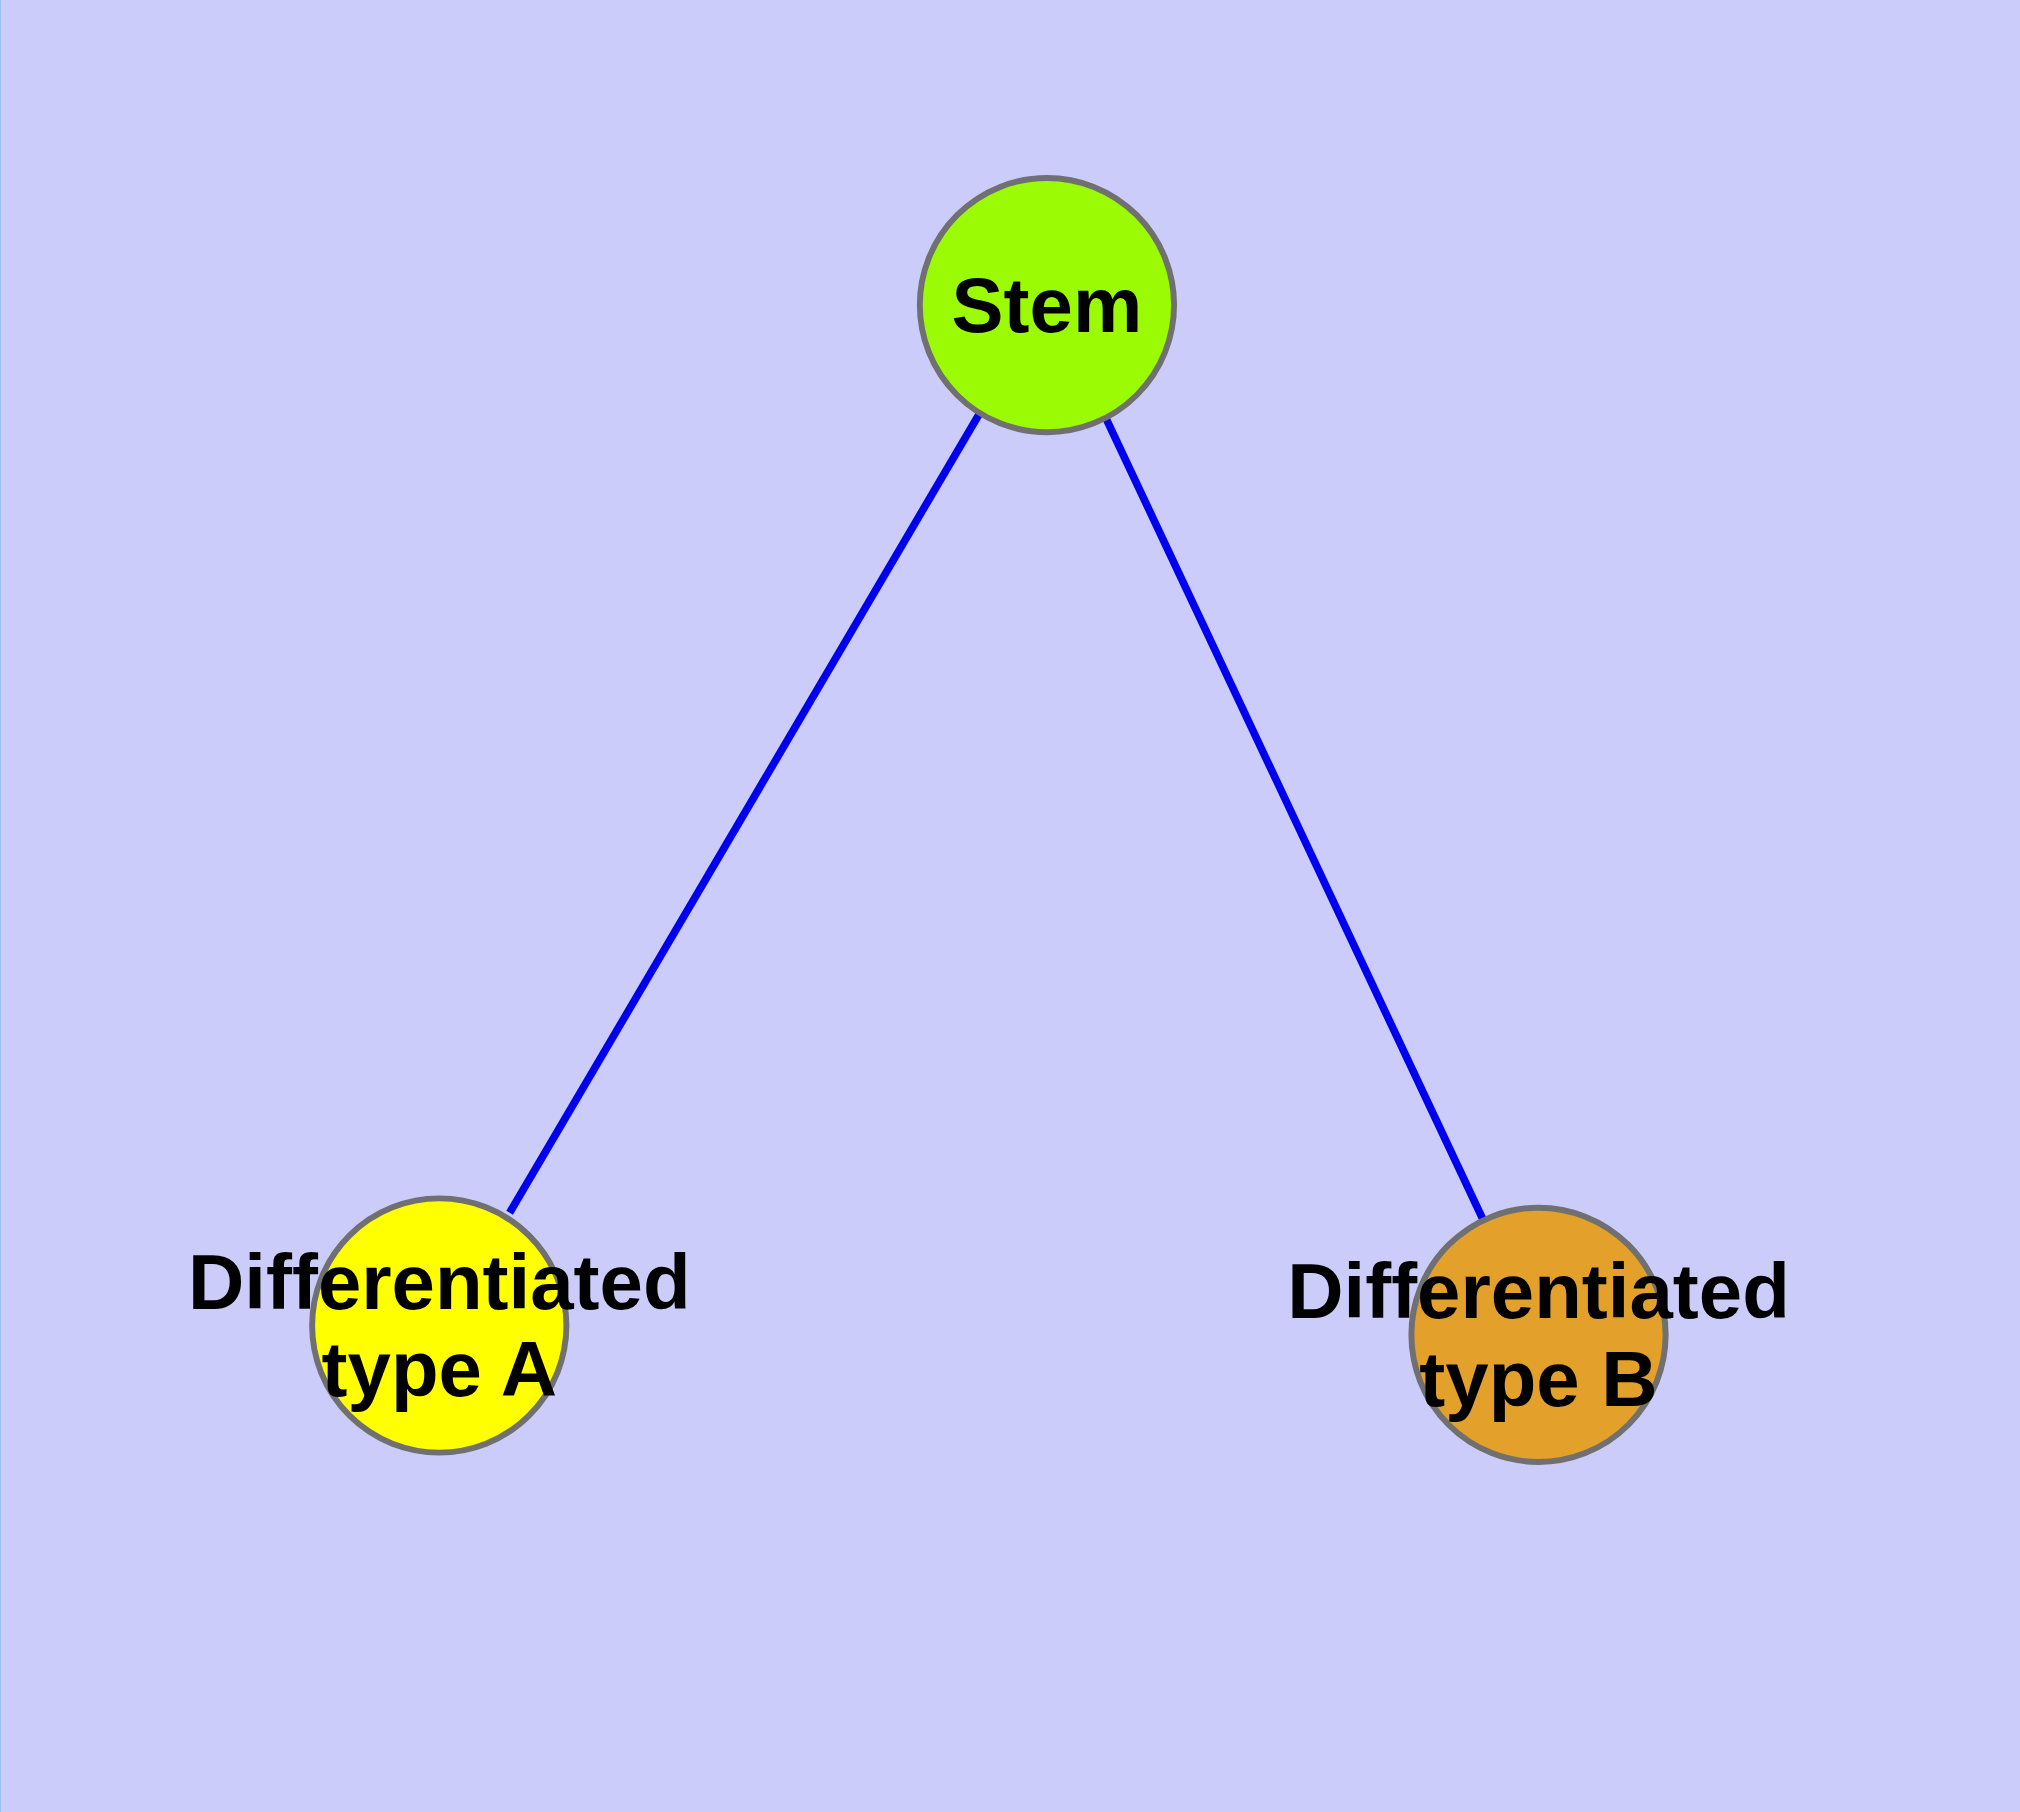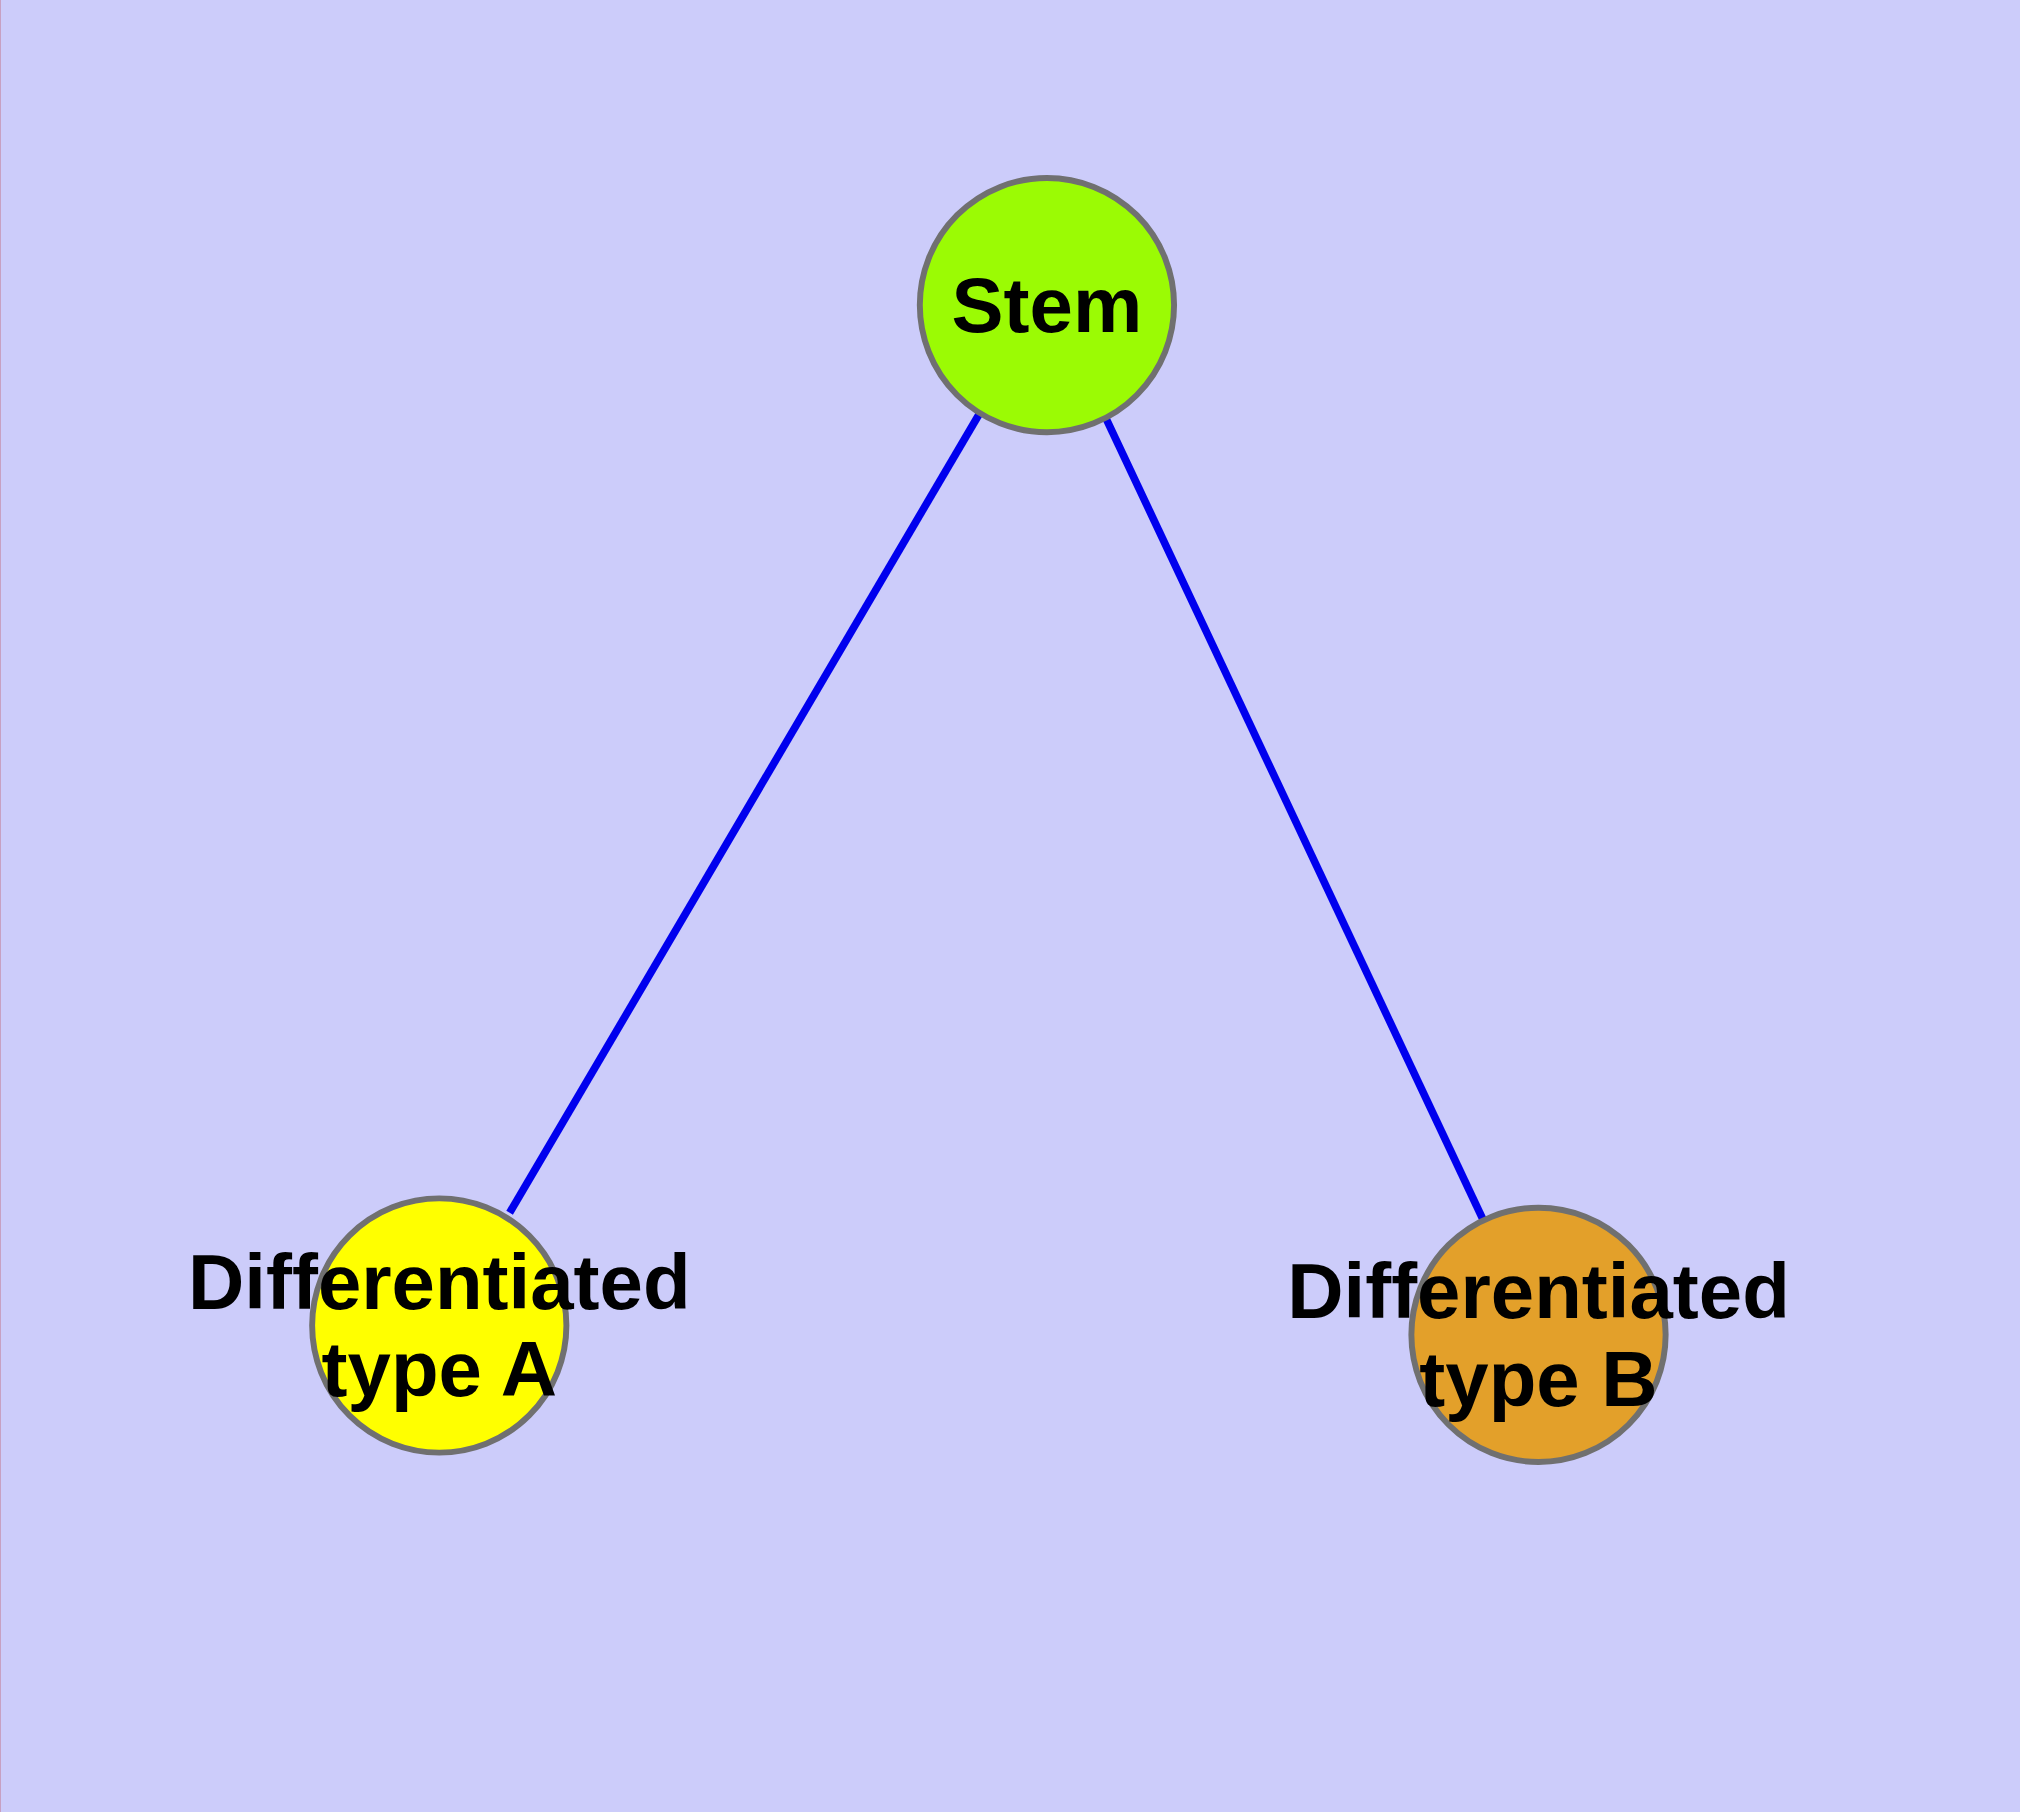--- a/index.html
+++ b/index.html
@@ -28,21 +28,21 @@
     font-size: 92px;
     fill: #000000;
     text-anchor: middle;
     dominant-baseline: auto;
     white-space: pre;
   }
 </style>
 </head>
 <body>
 
-<div id="stage" style="width: 1912px; height: 1812px; background: #b91c1c;">
+<div id="stage" style="width: 1912px; height: 1812px; background: #0ea5e9;">
   <svg id="graph-svg" viewBox="0 0 2384 2138" style="width: 2021px; height: 1812px;">
     <rect id="bg-rect" x="0" y="0" width="2384" height="2138" fill="#ccccfa"></rect>
 
     <g id="edges-layer">
         <line x1="1156" y1="487" x2="601" y2="1431" stroke="#0000ee" stroke-width="9" stroke-linecap="butt"></line>
         <line x1="1303" y1="490" x2="1749" y2="1438" stroke="#0000ee" stroke-width="9" stroke-linecap="butt"></line>
       </g>
     <g id="nodes-layer">
         <circle cx="1235" cy="360" r="150" fill="#9bfb04" stroke="#707070" stroke-width="7"></circle>
         <circle cx="518" cy="1564" r="150" fill="#ffff00" stroke="#707070" stroke-width="7"></circle>

